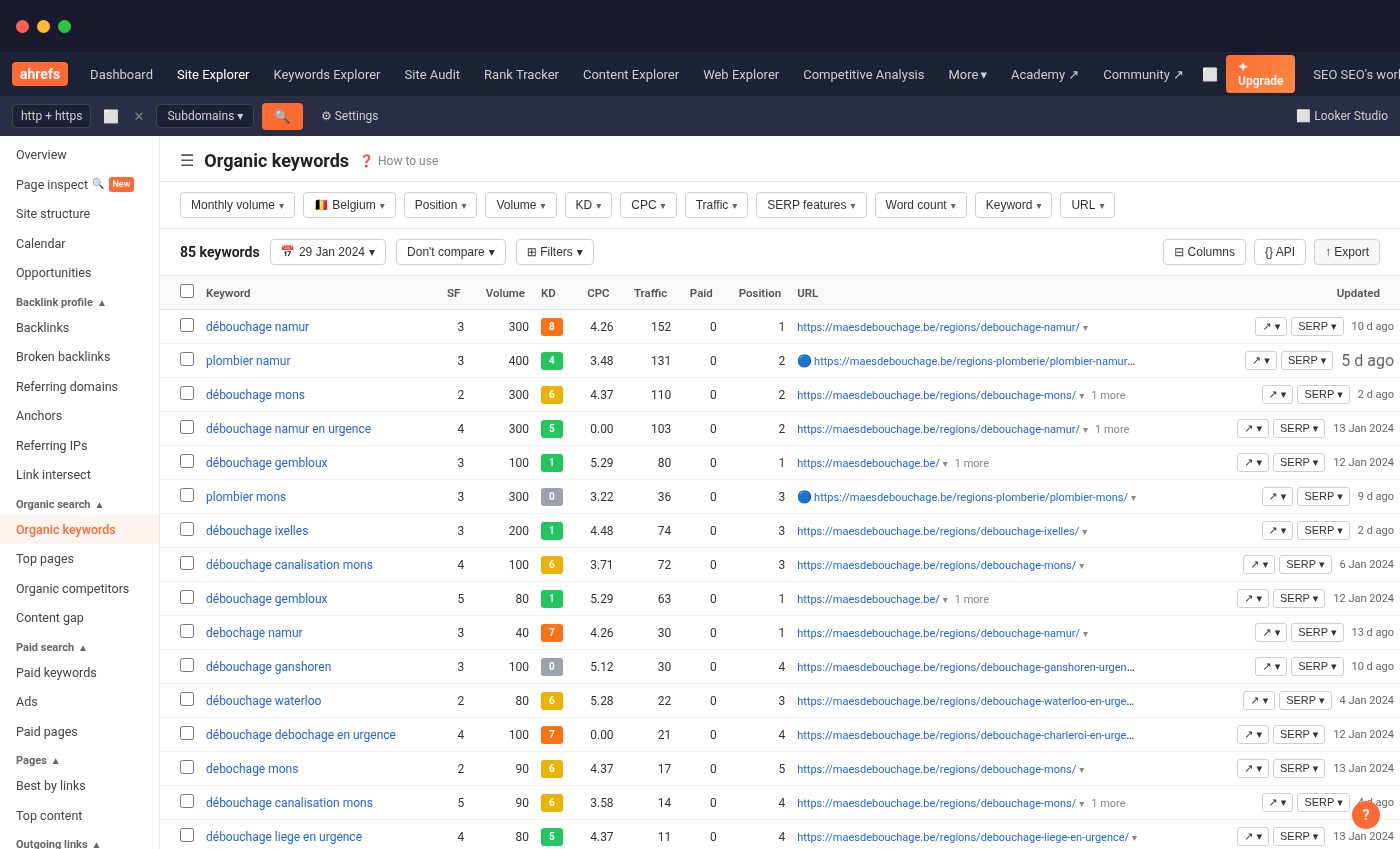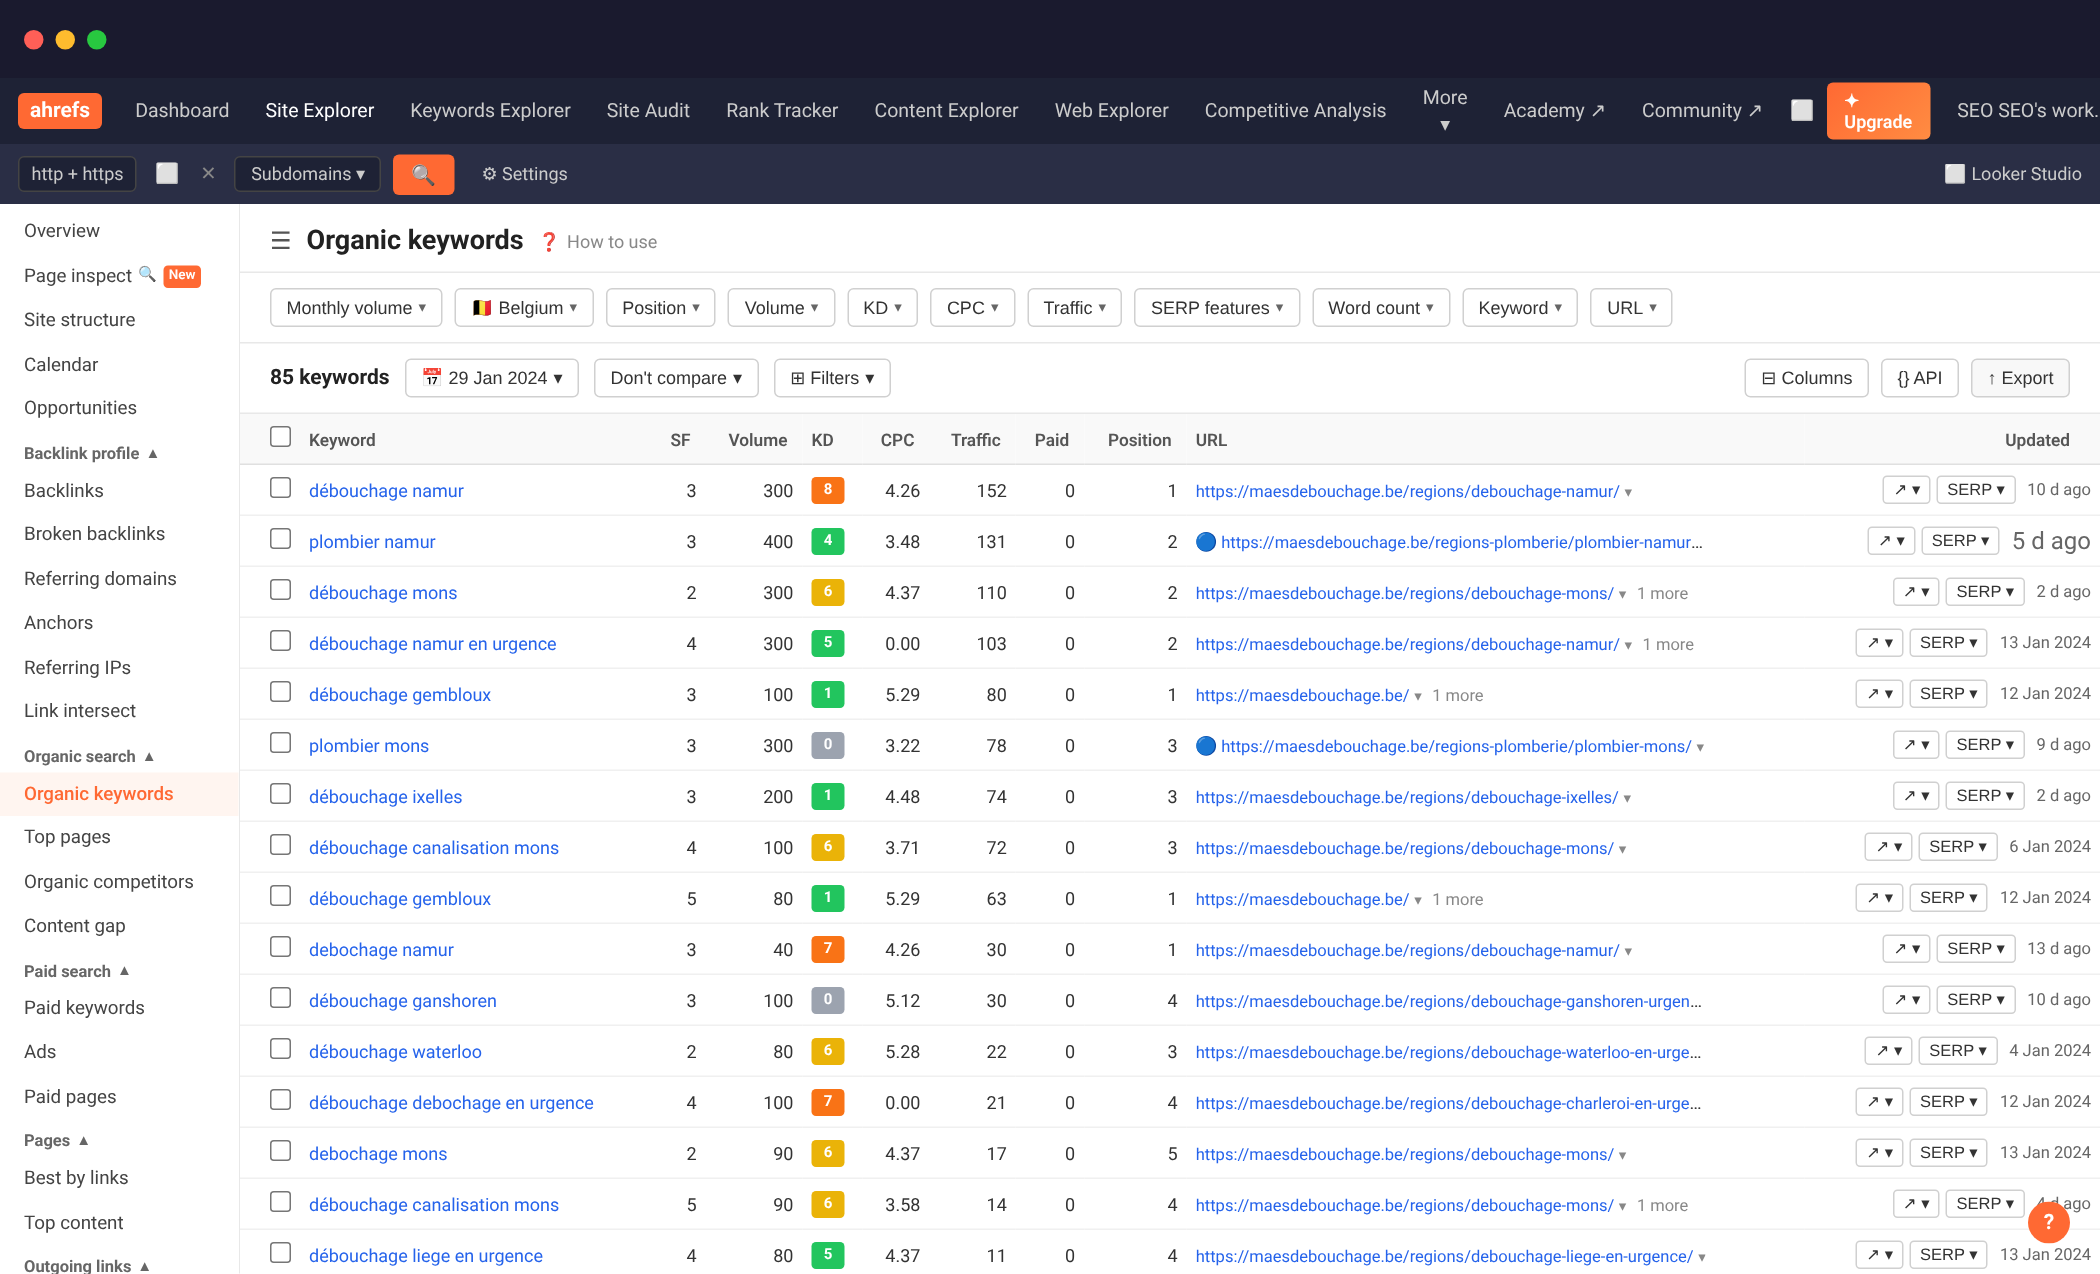--- a/index.html
+++ b/index.html
@@ -335,21 +335,21 @@
 <div class="top-nav">
   <div class="logo">ahrefs</div>
   <div class="nav-item">Dashboard</div>
   <div class="nav-item active">Site Explorer</div>
   <div class="nav-item">Keywords Explorer</div>
   <div class="nav-item">Site Audit</div>
   <div class="nav-item">Rank Tracker</div>
   <div class="nav-item">Content Explorer</div>
   <div class="nav-item">Web Explorer</div>
   <div class="nav-item">Competitive Analysis</div>
-  <div class="nav-item" style="display:flex;align-items:center;gap:2px;flex-direction:column;">
+  <div class="nav-item" style="display:flex;align-items:center;gap:2px;">
     <span>More</span> 
       <span>▾</span>
   </div>
   <div class="nav-item">Academy ↗</div>
   <div class="nav-item">Community ↗</div>
   <div class="nav-spacer"></div>
   <div class="nav-right">
     <span>⬜</span>
     <div class="upgrade-btn">✦ Upgrade</div>
     <div class="nav-item" style="display:flex;align-items:center;gap:3px;color:#ccc;">
@@ -640,21 +640,21 @@
       </div>
     </td>
   </tr>
             <tr>
     <td><input type="checkbox" class="checkbox" style=""></td>
     <td><a class="keyword-link">plombier mons</a></td>
     <td class="num-col">3</td>
     <td class="num-col">300</td>
     <td><span class="kd-badge kd-gray">0</span></td>
     <td class="num-col">3.22</td>
-    <td class="num-col">78</td>
+    <td class="num-col">36</td>
     <td class="num-col">0</td>
     <td class="num-col">3</td>
     <td>
       <div class="url-cell">
         <span class="page-icon">🔵</span><a class="url-link">https://maesdebouchage.be/regions-plomberie/plombier-mons/</a>
         <span style="color:#888;cursor:pointer;font-size:10px;">▾</span>
         
       </div>
     </td>
     <td style="text-align:right;padding-right:6px;">

